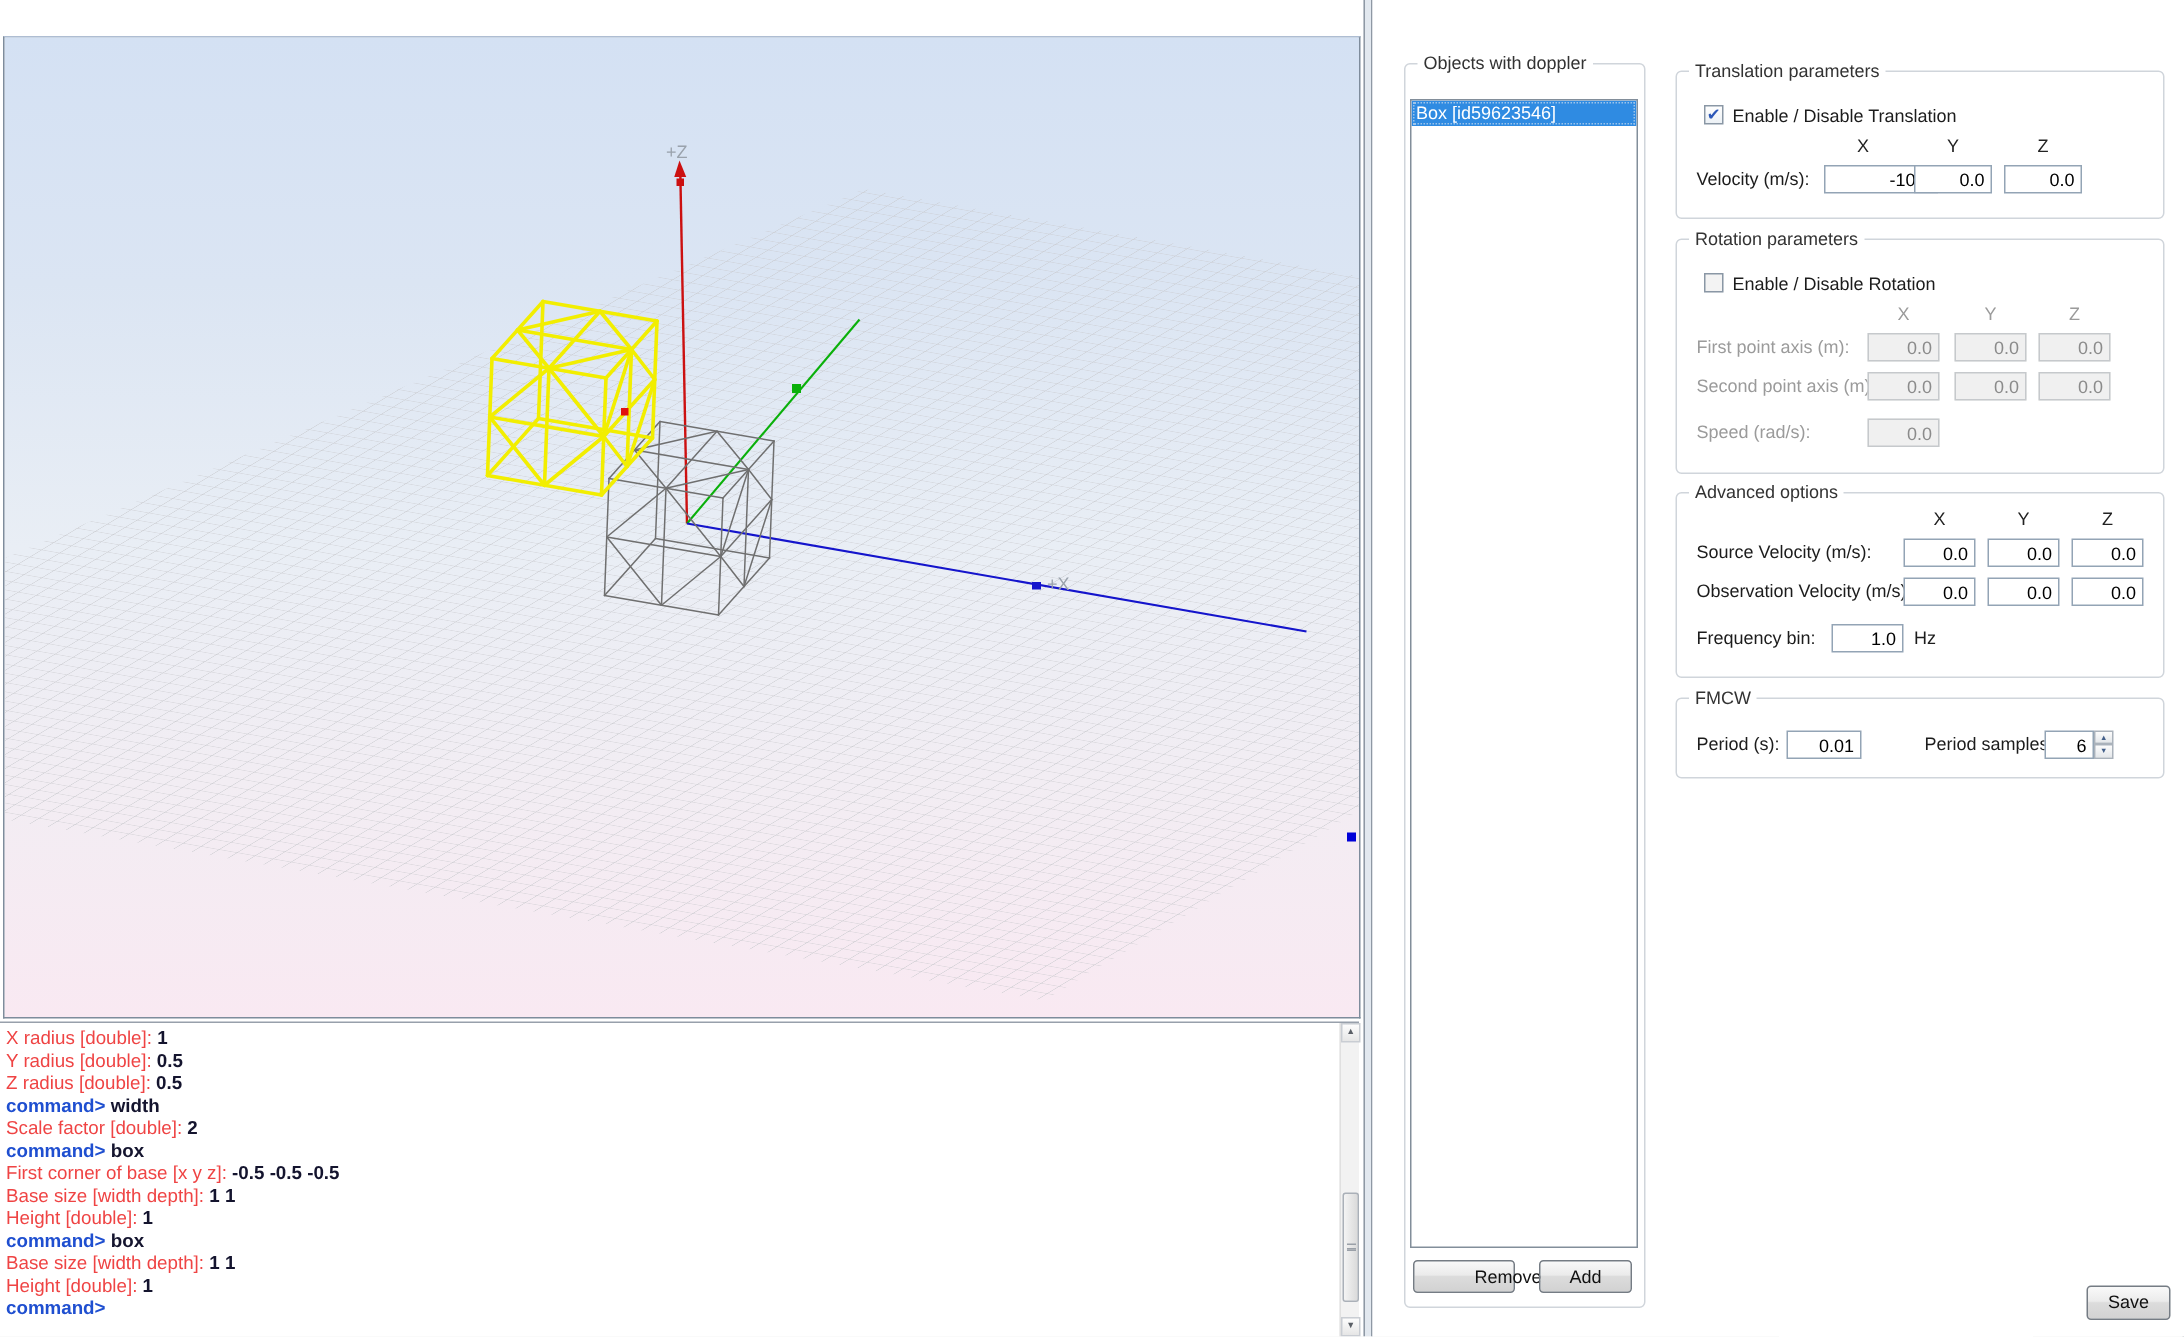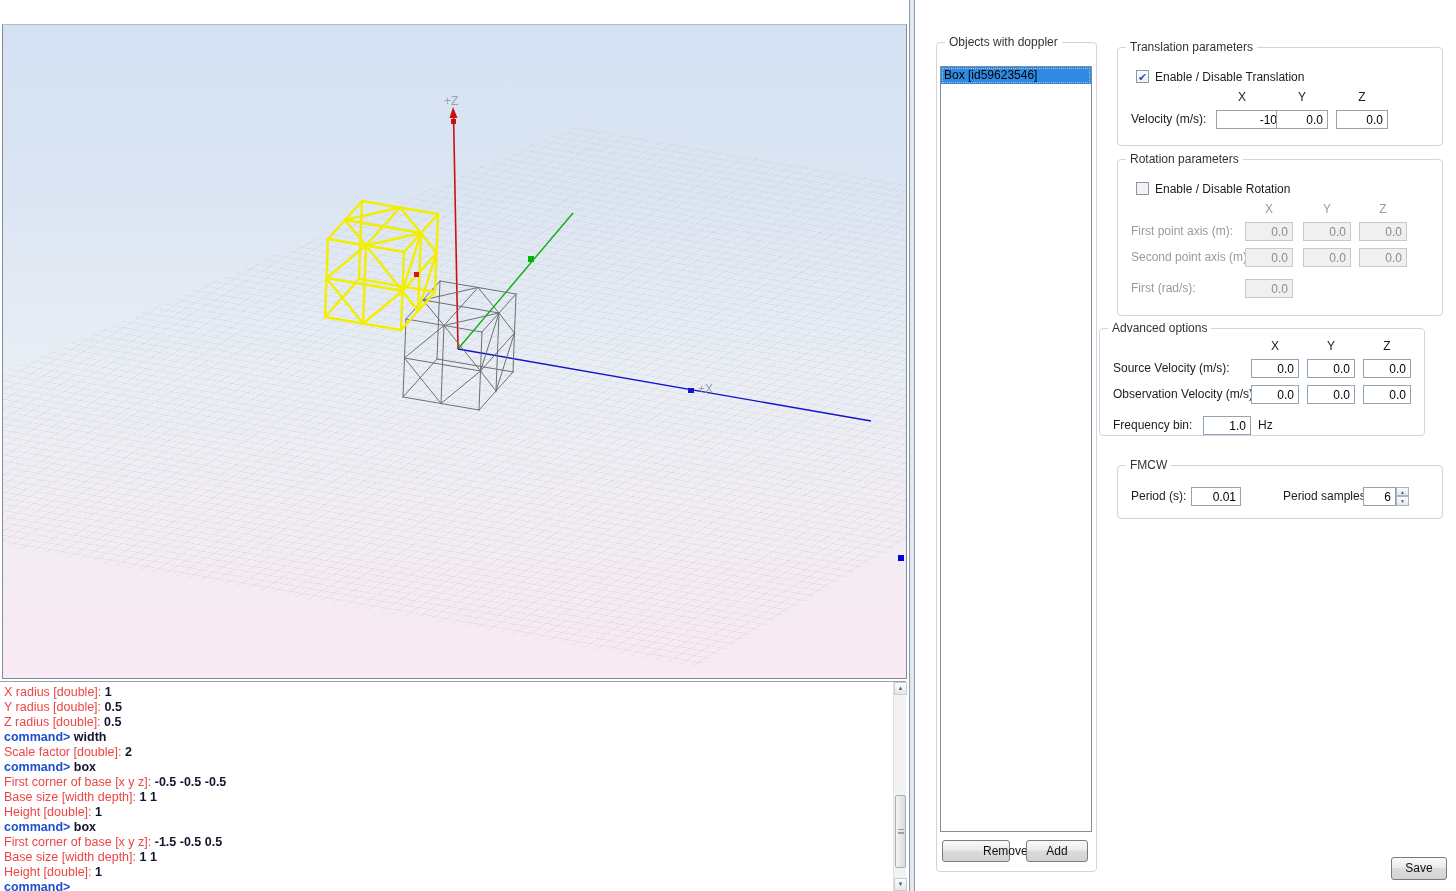--- a/index.html
+++ b/index.html
@@ -34,21 +34,21 @@
   #splitter { position:absolute; left:909px; top:0; width:6px; height:891px; background:#e2e8ef; border-left:1px solid #8e98a4; border-right:1px solid #8e98a4; }
 
   
   #rpane { position:absolute; left:915px; top:0; width:541px; height:891px; background:#fff; }
   .group { position:absolute; border:1px solid #d0d5db; border-radius:4px; }
   .gtitle { position:absolute; top:-8px; left:8px; background:#fff; padding:0 4px; color:#333; font-size:12px; }
 
   
   #listbox { position:absolute; left:25px; top:66px; width:152px; height:766px; background:#fff; border:1px solid #828e9a; overflow:hidden; }
   .litem { height:17px; line-height:17px; padding:0 3px; font-size:12px; color:#222; }
-  .litem.sel { background:#2f8be2; color:#000000; outline:1px dotted #9cc4ea; outline-offset:-2px; }
+  .litem.sel { background:#2f8be2; color:#ffffff; outline:1px dotted #9cc4ea; outline-offset:-2px; }
 
   
   .btn { position:absolute; height:22px; background:linear-gradient(180deg,#f9f9f9 0%,#ebebeb 45%,#dcdcdc 50%,#d2d2d2 100%); border:1px solid #757c84; border-radius:3px; font-size:12px; color:#111; text-align:center; line-height:20px; }
 
   
   .field { position:absolute; height:19px; border:1px solid #93a4b5; background:#fff; color:#000; font-size:12px; text-align:right; padding:0 4px; font-family:"Liberation Sans","DejaVu Sans",sans-serif; }
   .field:disabled, .field.dis { background:#f0f0f0; border-color:#c6c9cc; color:#8b8b8b; }
   .rowlabel { position:absolute; height:19px; line-height:19px; color:#1c1c1c; font-size:12px; white-space:nowrap; }
   .rowlabel.dis, .colhead.dis { color:#9b9b9b; }
   .colhead { position:absolute; width:52px; text-align:center; font-size:12px; color:#222; }
@@ -180,21 +180,20 @@
       <div class="cline"><span class="clabel">X radius [double]:</span><span class="cval"> 1</span></div>
       <div class="cline"><span class="clabel">Y radius [double]:</span><span class="cval"> 0.5</span></div>
       <div class="cline"><span class="clabel">Z radius [double]:</span><span class="cval"> 0.5</span></div>
       <div class="cline"><span class="cprompt">command&gt;</span><span class="cval"> width</span></div>
       <div class="cline"><span class="clabel">Scale factor [double]:</span><span class="cval"> 2</span></div>
       <div class="cline"><span class="cprompt">command&gt;</span><span class="cval"> box</span></div>
       <div class="cline"><span class="clabel">First corner of base [x y z]:</span><span class="cval"> -0.5 -0.5 -0.5</span></div>
       <div class="cline"><span class="clabel">Base size [width depth]:</span><span class="cval"> 1 1</span></div>
       <div class="cline"><span class="clabel">Height [double]:</span><span class="cval"> 1</span></div>
       <div class="cline"><span class="cprompt">command&gt;</span><span class="cval"> box</span></div>
-      <div class="cline"><span class="clabel">First corner of base [x y z]:</span><span class="cval"> -1.5 -0.5 0.5</span></div>
       <div class="cline"><span class="clabel">Base size [width depth]:</span><span class="cval"> 1 1</span></div>
       <div class="cline"><span class="clabel">Height [double]:</span><span class="cval"> 1</span></div>
       <div class="cline"><span class="cprompt">command&gt;</span><span class="cval"> </span></div>
     </div>
 
   <div id="cscroll">
     <div class="sb-btn" style="top:0;">▲</div>
     <div id="sb-thumb">
         <div id="sb-grip"></div>
       </div>
@@ -235,25 +234,25 @@
       <div class="colhead dis" style="left:185px;top:42px;width:48px;">Y</div>
       <div class="colhead dis" style="left:241px;top:42px;width:48px;">Z</div>
       <div class="rowlabel dis" style="left:13px;top:62px;">First point axis (m):</div>
       <input class="field" disabled="" style="left: 127px; top: 62px; width: 48px;" value="0.0">
       <input class="field" disabled="" style="left: 185px; top: 62px; width: 48px;" value="0.0">
       <input class="field" disabled="" style="left: 241px; top: 62px; width: 48px;" value="0.0">
       <div class="rowlabel dis" style="left:13px;top:88px;">Second point axis (m):</div>
       <input class="field" disabled="" style="left: 127px; top: 88px; width: 48px;" value="0.0">
       <input class="field" disabled="" style="left: 185px; top: 88px; width: 48px;" value="0.0">
       <input class="field" disabled="" style="left: 241px; top: 88px; width: 48px;" value="0.0">
-      <div class="rowlabel dis" style="left:13px;top:119px;">First (rad/s):</div>
+      <div class="rowlabel dis" style="left:13px;top:119px;">Speed (rad/s):</div>
       <input class="field" disabled="" style="left: 127px; top: 119px; width: 48px;" value="0.0">
     </div>
 
-    <div class="group" style="left:184px;top:328px;width:326px;height:108px;">
+    <div class="group" style="left:202px;top:328px;width:326px;height:124px;">
       <span class="gtitle">Advanced options</span>
       <div class="colhead" style="left:151px;top:10px;width:48px;">X</div>
       <div class="colhead" style="left:207px;top:10px;width:48px;">Y</div>
       <div class="colhead" style="left:263px;top:10px;width:48px;">Z</div>
       <div class="rowlabel" style="left:13px;top:30px;">Source Velocity (m/s):</div>
       <input class="field" style="left: 151px; top: 30px; width: 48px;" value="0.0">
       <input class="field" style="left: 207px; top: 30px; width: 48px;" value="0.0">
       <input class="field" style="left: 263px; top: 30px; width: 48px;" value="0.0">
       <div class="rowlabel" style="left:13px;top:56px;">Observation Velocity (m/s):</div>
       <input class="field" style="left: 151px; top: 56px; width: 48px;" value="0.0">

